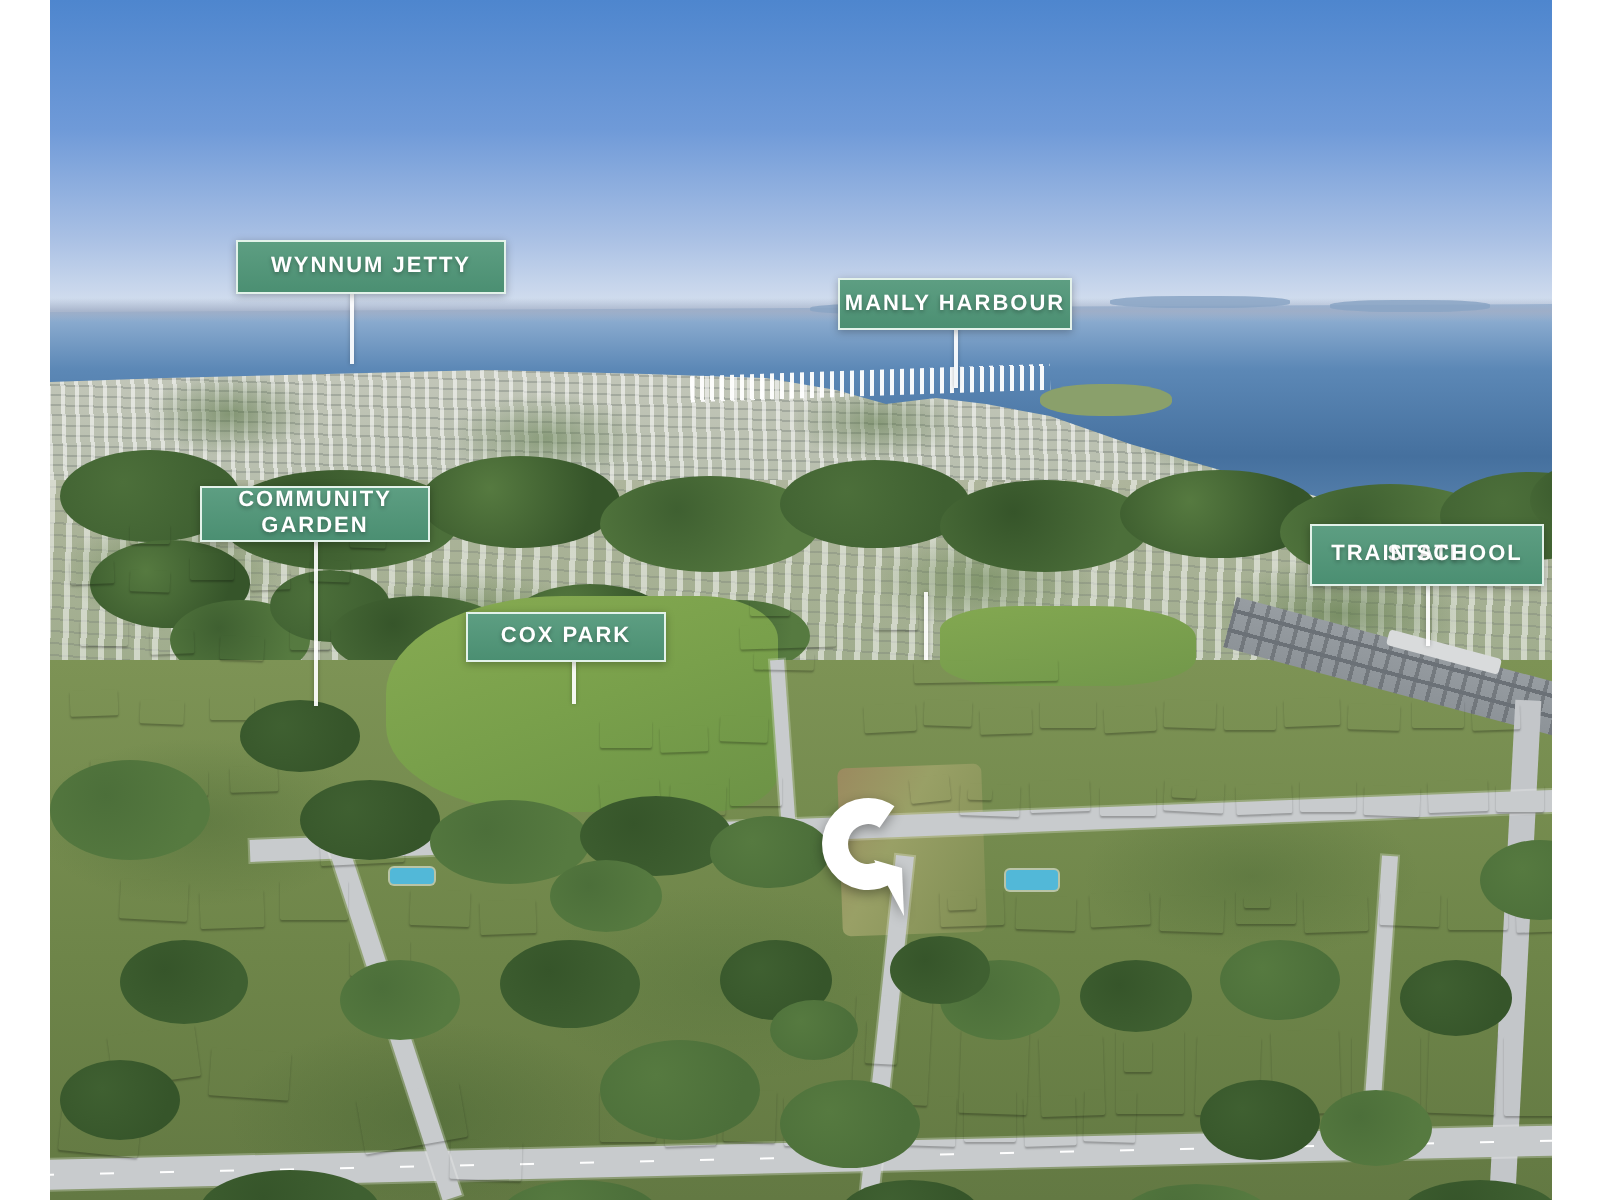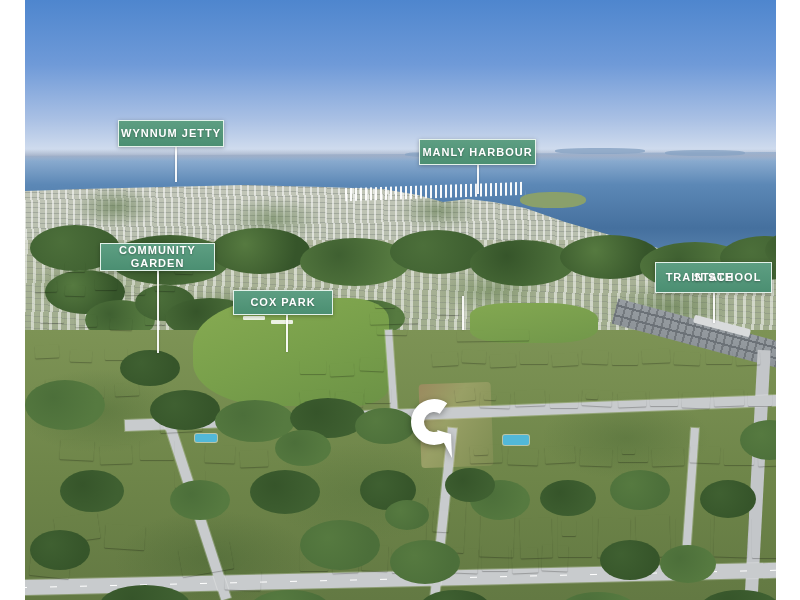--- a/index.html
+++ b/index.html
@@ -267,30 +267,30 @@
     <div class="pool" style="left:478px;top:435px;width:26px;height:10px;"></div>
     <div class="pool" style="left:170px;top:434px;width:22px;height:8px;"></div>
 
     <div class="leader" style="left:150px;top:147px;height:35px;"></div>
     <div class="leader" style="left:452px;top:164px;height:30px;"></div>
     <div class="leader" style="left:132px;top:270px;height:83px;"></div>
     <div class="leader" style="left:261px;top:313px;height:39px;"></div>
     <div class="leader" style="left:437px;top:296px;height:34px;"></div>
     <div class="leader" style="left:688px;top:292px;height:31px;"></div>
 
-    <div class="map-label" style="left:93px;top:120px;width:106px;height:27px;">
+    <div class="map-label" style="left:93px;top:120px;width:135px;height:27px;">
       <span>WYNNUM JETTY</span>
     </div>
     <div class="map-label" style="left:394px;top:139px;width:117px;height:26px;">
       <span>MANLY HARBOUR</span>
     </div>
     <div class="map-label" style="left:75px;top:243px;width:115px;height:28px;">
       <span>COMMUNITY GARDEN</span>
     </div>
-    <div class="map-label" style="left:208px;top:290px;width:100px;height:25px;">
+    <div class="map-label" style="left:208px;top:306px;width:100px;height:25px;">
       <span>COX PARK</span>
     </div>
     <div class="map-label" style="left:630px;top:262px;width:117px;height:31px;">
       <span>STATE</span>
       <span>TRAIN SCHOOL</span>
     </div>
 
     <svg class="pin" style="left:386px;top:396px;" width="48" height="64" viewBox="0 0 48 64">
       <path d="M32.5 12.5 A16.5 16.5 0 1 0 31.3 40.3" fill="none" stroke="#ffffff" stroke-width="13"></path>
       <path d="M26 34 L41 62 L40 38 Z" fill="#ffffff"></path>

